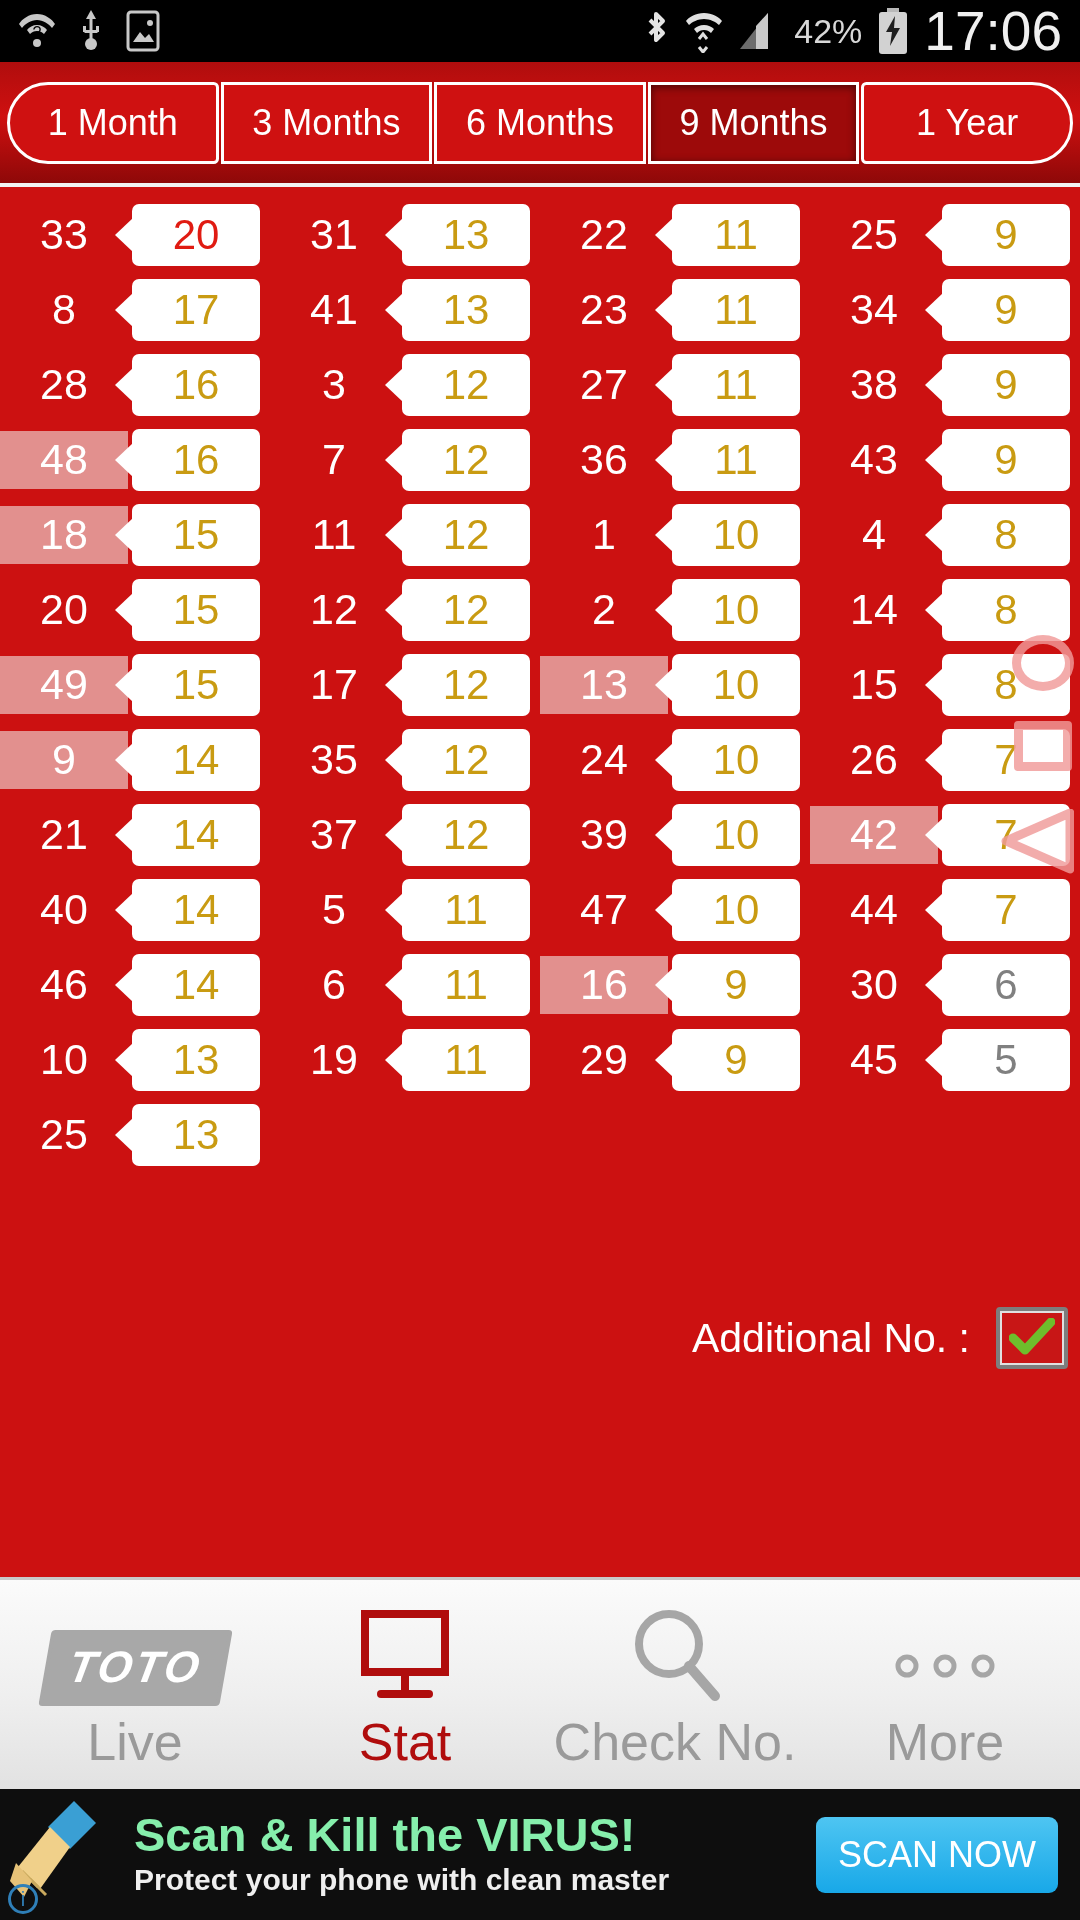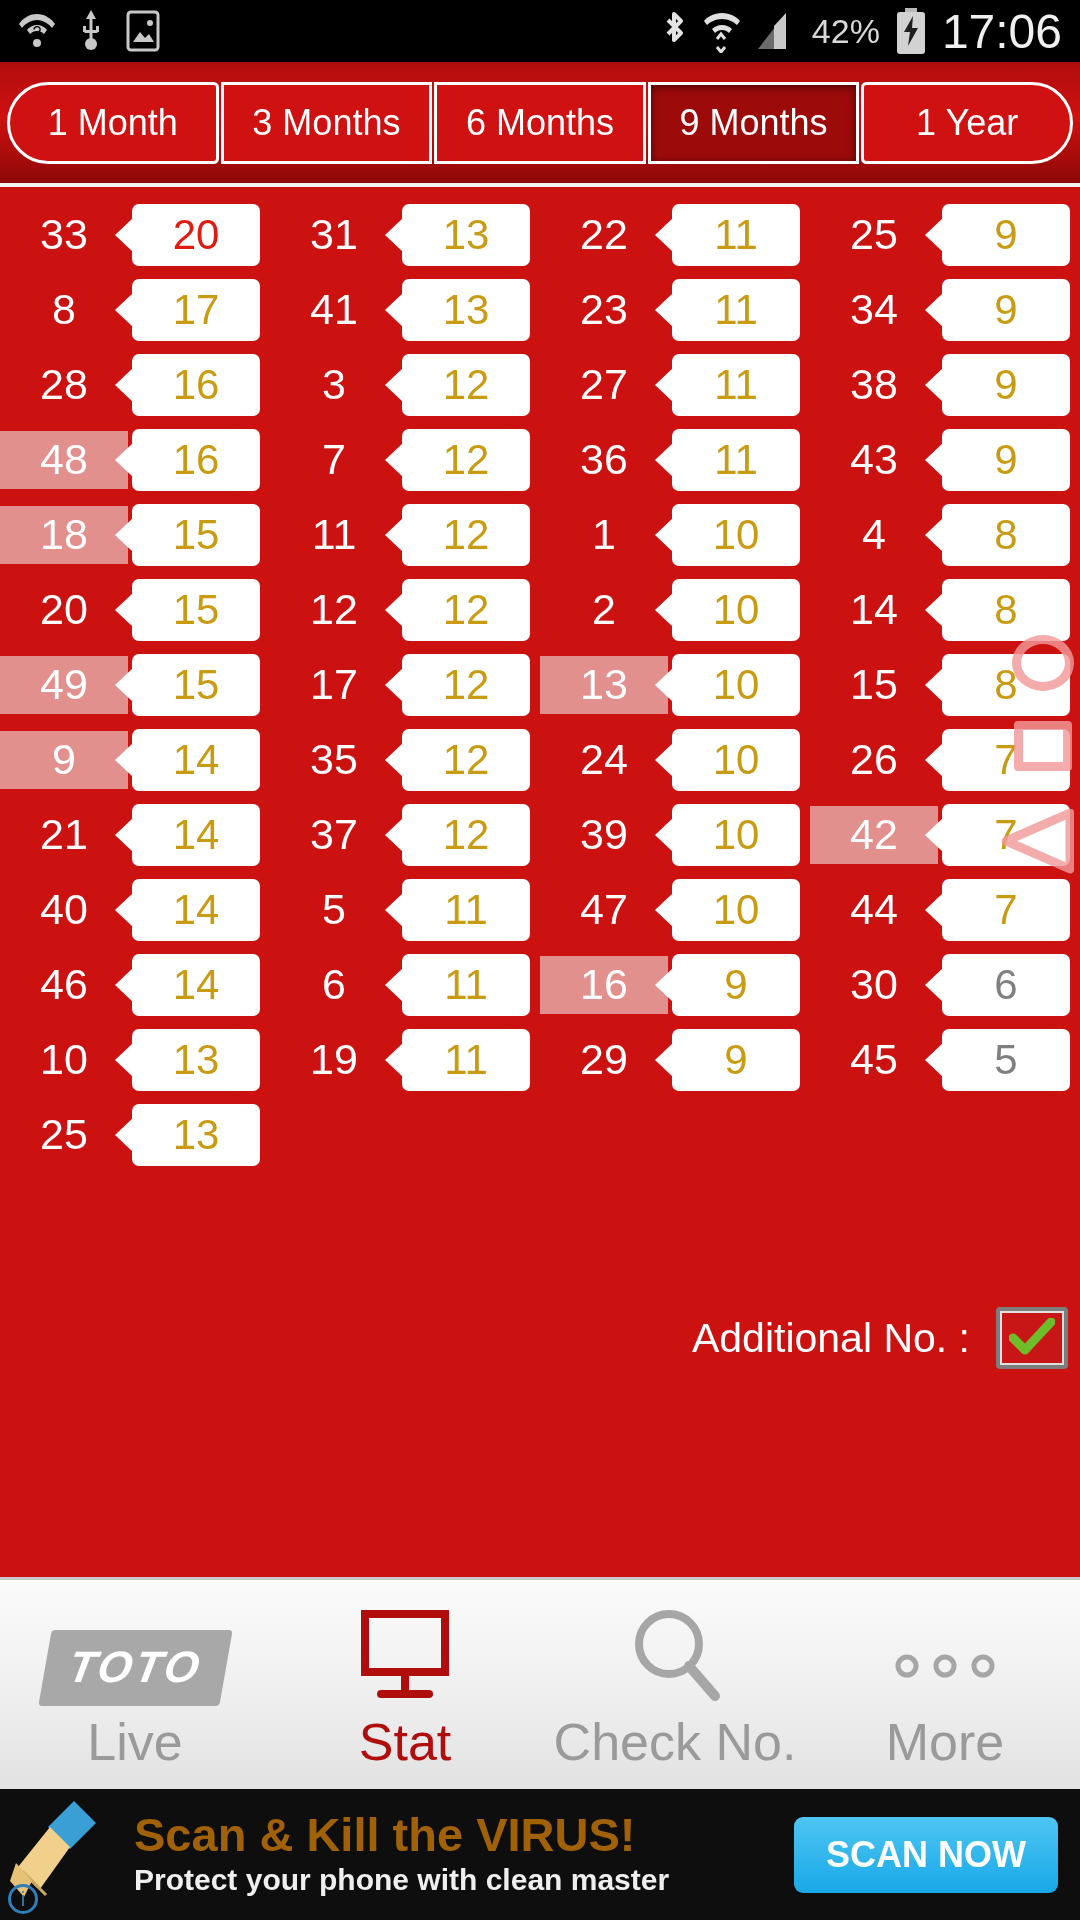--- a/index.html
+++ b/index.html
@@ -15,21 +15,21 @@
     position:relative;
     width:1080px; height:62px;
     background:#000;
     display:flex; align-items:center;
     padding:0 18px;
   }
   .sb-left { display:flex; align-items:center; gap:22px; }
   .sb-right { display:flex; align-items:center; gap:14px; margin-left:auto; }
   .sb-icon { display:flex; align-items:center; justify-content:center; }
   .sb-text { color:#d8d8d8; font-size:34px; letter-spacing:0px;text-align:center; }
-  .sb-clock { color:#f0f0f0; font-size:48px; font-weight:400; letter-spacing:0px; }
+  .sb-clock { color:#f0f0f0; font-size:55px; font-weight:400; letter-spacing:0px; }
 
   
   #tabbar {
     width:1080px; height:125px;
     background:linear-gradient(180deg,#b00d0d 0%,#cf1010 45%,#8e0808 100%);
     display:flex; align-items:center;
     padding:0 6px;
     border-bottom:4px solid #f2f2f2;
   }
   .tab {
@@ -194,39 +194,39 @@
   #ad {
     position:relative;
     width:1080px; height:131px;
     background:#0e0e0e;
     display:flex; align-items:center;
     overflow:hidden;
   }
   #ad-icon { width:130px; display:flex; align-items:center; justify-content:center; }
   #ad-text { flex:1; padding-left:4px; }
   #ad-title {
-    color:#a16207;
+    color:#86efac;
     font-size:47px;
     font-weight:bold;
     line-height:1.02;
   }
   #ad-sub {
     color:#efefef;
     font-size:30px;
     line-height:1.2;
     margin-top:3px;
     font-weight:bold;
   }
   #ad-cta {
     margin-right:22px;
     background:linear-gradient(180deg,#4ec5f2 0%,#18a8e8 100%);
     color:#ffffff;
     font-size:36px;
-    font-weight:bold;
-    padding:17px 32px;
+    font-weight:normal;
+    padding:17px 22px;
     border-radius:9px;
     white-space:nowrap;
   }
   #ad-info {
     position:absolute;
     left:8px; bottom:6px;
     width:30px; height:30px;
     border:3px solid #2f7fb8;
     border-radius:50%;
     color:#2f7fb8;

